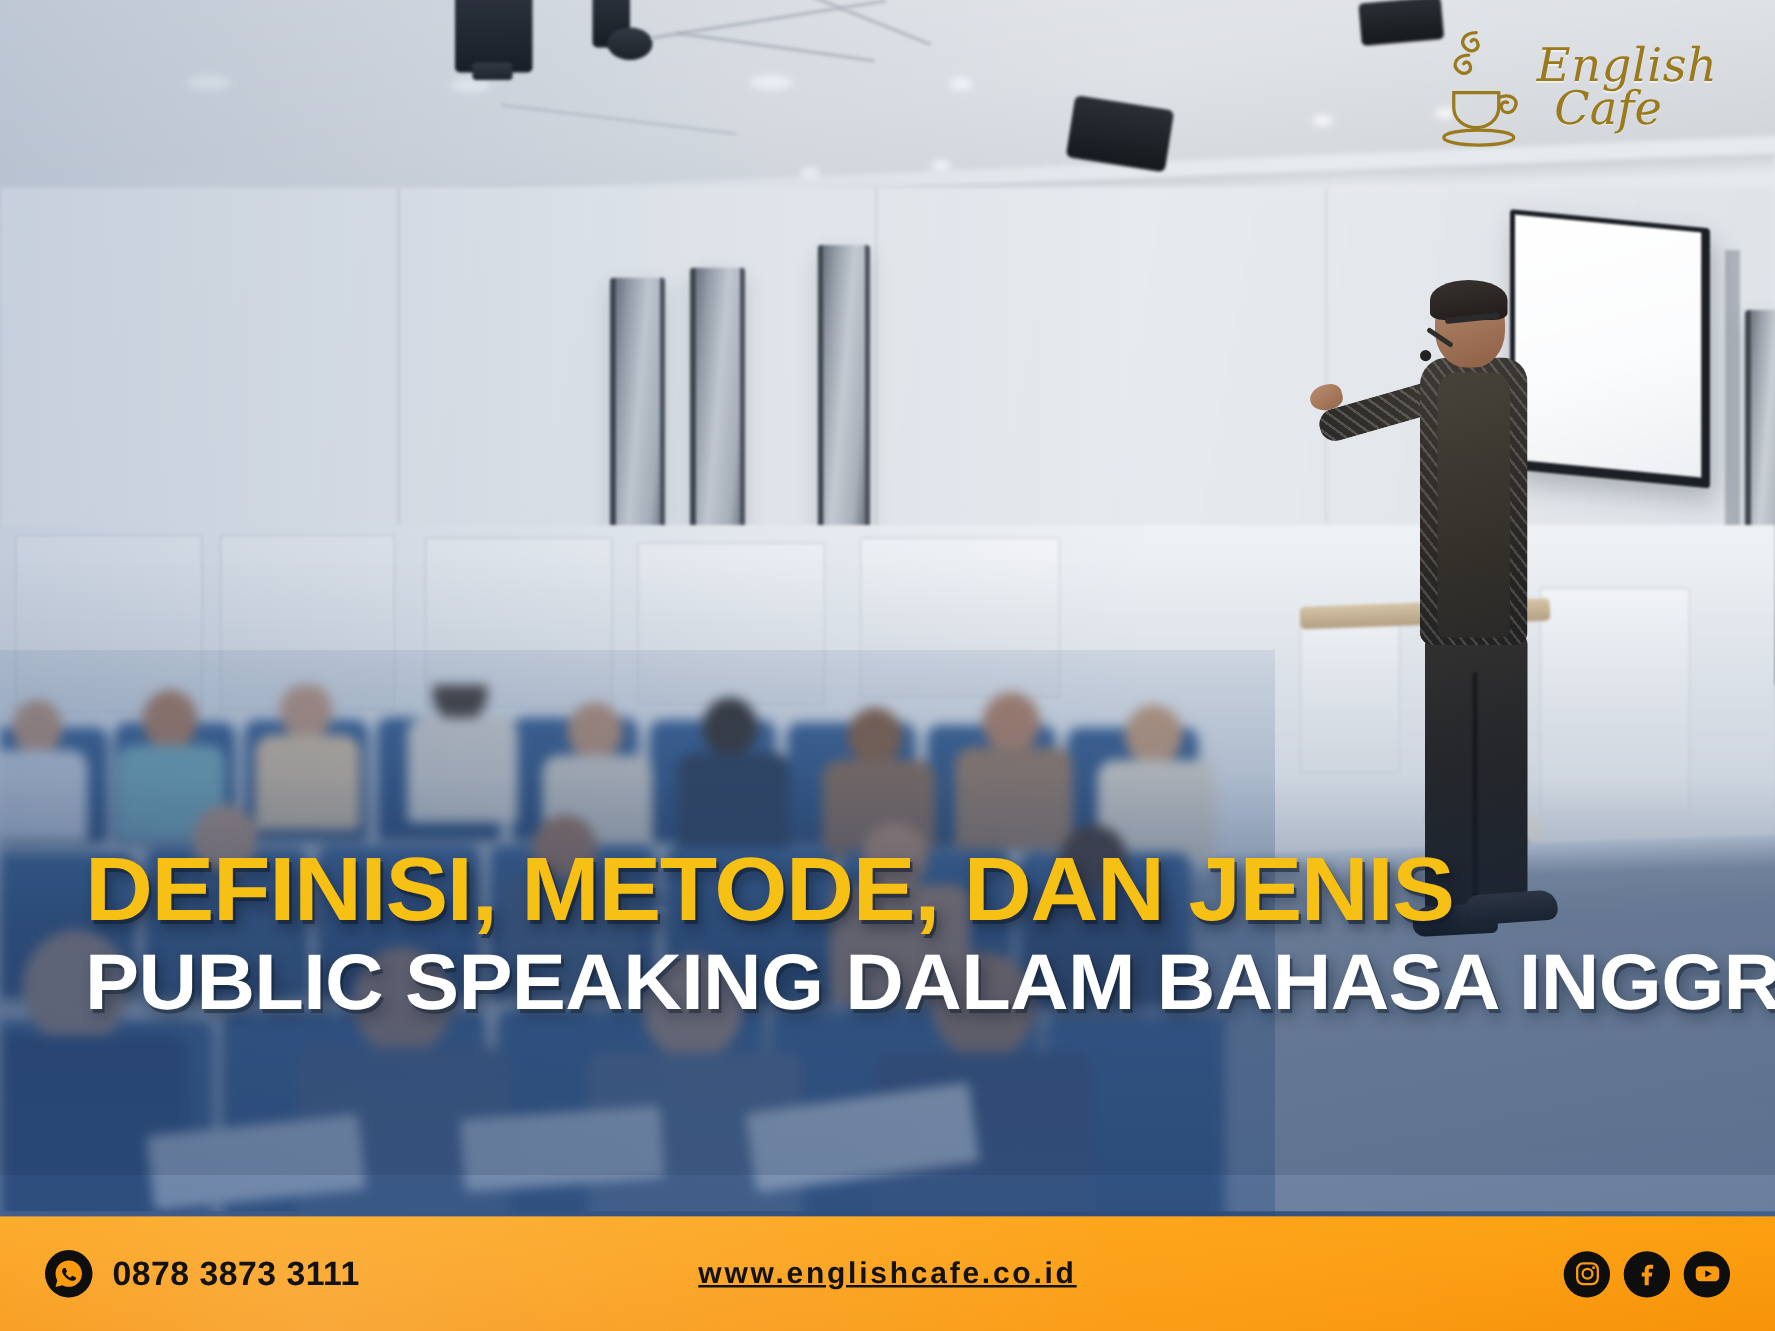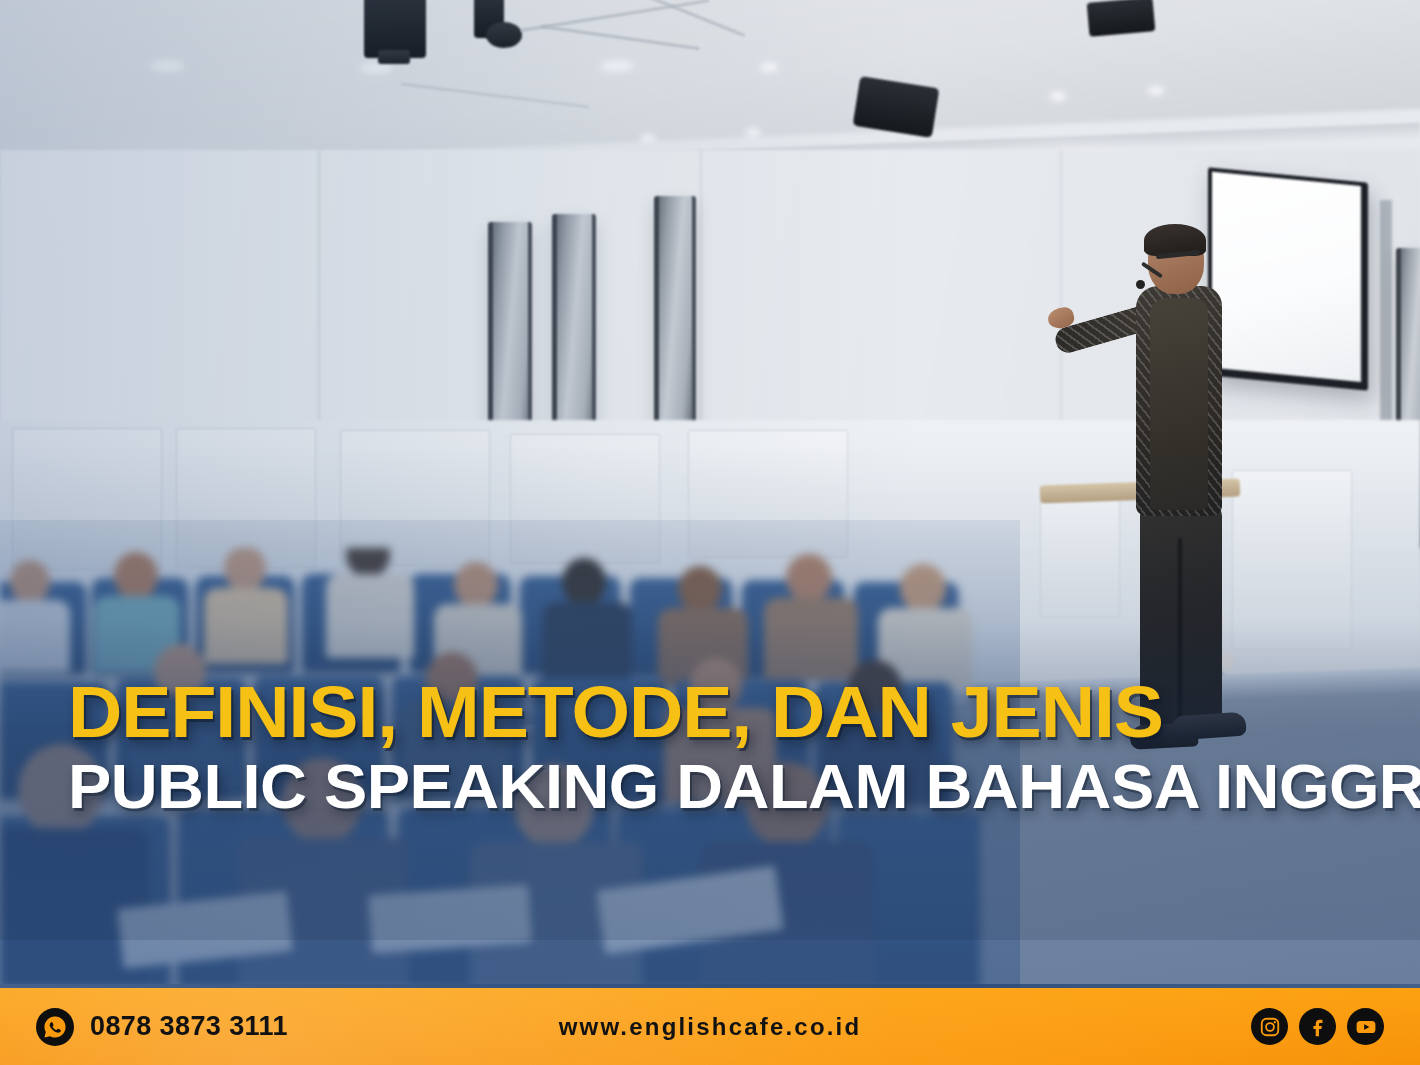--- a/index.html
+++ b/index.html
@@ -331,21 +331,21 @@
     transform-origin: left center;
     text-shadow:
       2px 3px 0 rgba(16,28,46,.45),
       4px 6px 12px rgba(10,20,36,.42);
     white-space: nowrap;
   }
 
   
   .footer {
     position: absolute;
-    left: 0; bottom: 0; width: 1420px; height: 77px;
+    left: 0; bottom: 0; width: 1420px; height: 92px;
     background:
       radial-gradient(circle at 18% 120%, rgba(255,255,255,.20), rgba(255,255,255,0) 55%),
       radial-gradient(circle at 62% -40%, rgba(255,170,40,.55), rgba(255,170,40,0) 60%),
       linear-gradient(180deg,#FBA110 0%, #FA9A0E 50%, #F79309 100%);
     display: flex;
     align-items: center;
     color: #121212;
   }
   .footer::before {
     content: "";
@@ -367,20 +367,21 @@
   .f-phone {
     font-weight: 700; font-size: 27px; letter-spacing: .4px;
     white-space: nowrap;
   }
 
   .f-site {
     position: absolute; left: 0; right: 0; margin: 0 auto;
     width: 520px; text-align: center;
     font-weight: 700; font-size: 24px; letter-spacing: 2.2px;
     white-space: nowrap;
+    text-decoration: underline;
   }
 
   .f-brand {
     margin-left: auto; margin-right: 36px;
     display: flex; align-items: center; gap: 18px;
   }
   .f-brand-name {
     font-weight: 700; font-size: 25px; letter-spacing: .8px;
     white-space: nowrap;
   }
@@ -584,20 +585,37 @@
       <div style="position:absolute;left:120px;top:352px;width:170px;height:60px;background:#e6e9ee;border-radius:4px;transform:rotate(-6deg);"></div>
       <div style="position:absolute;left:370px;top:342px;width:160px;height:58px;background:#dfe3e9;border-radius:4px;transform:rotate(-4deg);"></div>
       <div style="position:absolute;left:600px;top:330px;width:180px;height:64px;background:#e9ecf0;border-radius:4px;transform:rotate(-8deg);"></div>
     </div>
 
     <div class="aud-tint"></div>
     <div class="photo-wash"></div>
     <div class="text-scrim"></div>
   </div>
 
+  <div class="logo">
+    <svg class="logo-cup" viewBox="0 0 72 96" fill="none" stroke="#9B7A1D" stroke-width="2.6" stroke-linecap="round">
+
+      <path d="M30 4 C20 4 16 12 22 17 C27 21 33 17 31 12 C30 9 27 9 26 11"></path>
+      <path d="M24 22 C14 22 10 30 16 35 C21 39 27 35 25 30 C24 27 21 27 20 29"></path>
+
+      <path d="M12 52 L12 64 C12 74 21 80 30 80 C39 80 48 74 48 64 L48 52 Z"></path>
+
+      <path d="M48 56 C58 52 64 58 61 64 C58 70 50 69 50 63 C50 60 53 59 55 60"></path>
+
+      <ellipse cx="32" cy="88" rx="28" ry="6"></ellipse>
+    </svg>
+    <div class="logo-words">
+      <span class="logo-en">English</span>
+      <span class="logo-ca">Cafe</span>
+    </div>
+  </div>
 
   <div class="headline">
     <div class="hl-line1">DEFINISI, METODE, DAN JENIS</div>
     <div class="hl-line2">PUBLIC SPEAKING DALAM BAHASA INGGRIS</div>
   </div>
 
   <div class="footer">
 
     <div class="f-contact">
       <span class="wa-badge">

